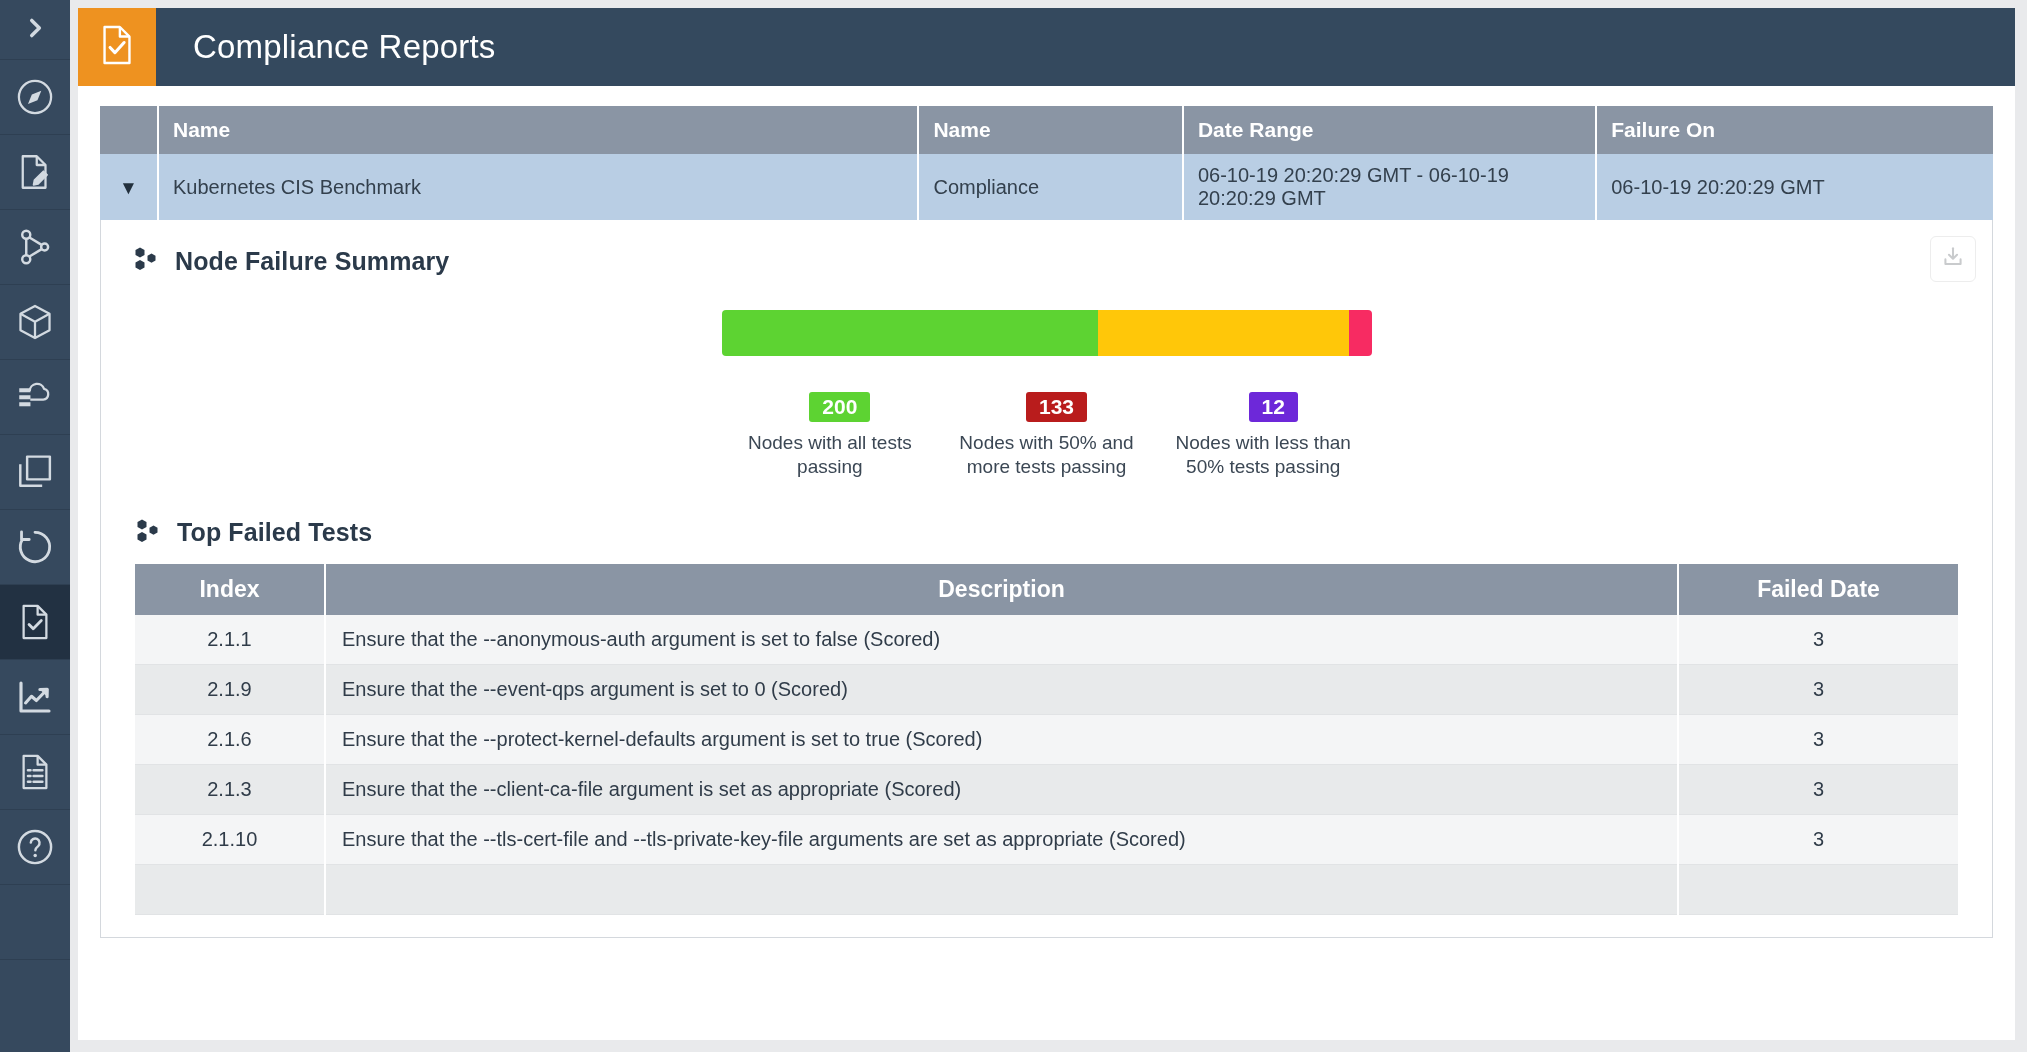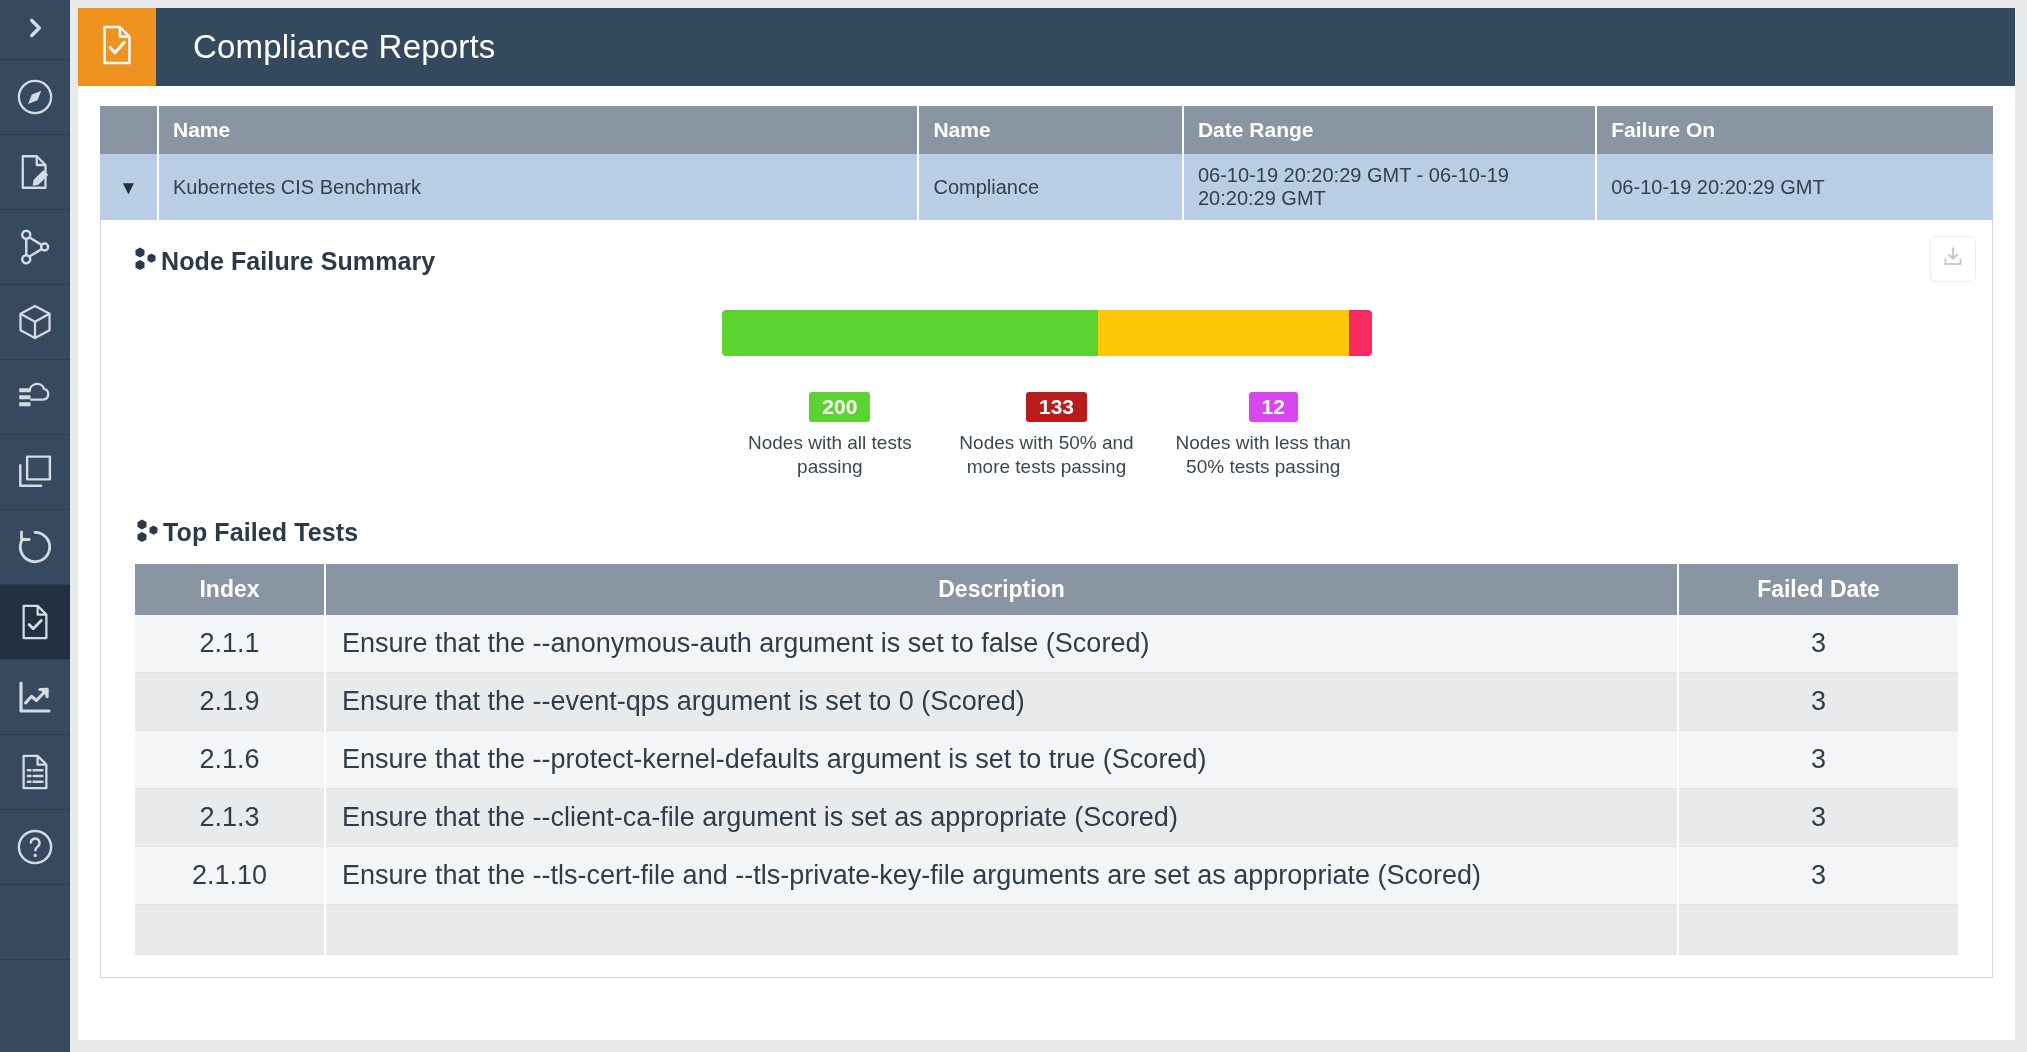--- a/index.html
+++ b/index.html
@@ -96,21 +96,21 @@
 
   
   .detail-panel {
     border: 1px solid #d4d8dd;
     border-top: none;
     background: #ffffff;
     padding: 18px 20px 22px 20px;
     position: relative;
   }
   .section-head {
-    display: flex; align-items: center; 
+    display: flex; align-items: center; gap: 14px;
     margin: 8px 0 0 12px;
   }
   .section-title {
     font-size: 25px; font-weight: bold; color: #2b3a4a;
     letter-spacing: 0.1px;
   }
   .download-btn {
     position: absolute; top: 16px; right: 16px;
     width: 46px; height: 46px;
     border: 1px solid #ededed; border-radius: 6px;
@@ -156,21 +156,21 @@
   .tests-table th {
     background: #8a95a4; color: #ffffff;
     font-size: 23px; font-weight: bold;
     text-align: center; padding: 12px 10px;
     border-right: 2px solid #ffffff;
     height: 48px;
   }
   .tests-table th.col-index { width: 190px; }
   .tests-table th.col-count { width: 280px; }
   .tests-table td {
-    font-size: 27px; color: #303c49;
+    font-size: 20px; color: #303c49;
     padding: 13px 16px;
     border-right: 2px solid #ffffff;
     border-bottom: 1px solid #e1e3e5;
     height: 50px;
   }
   .tests-table td.c-index { text-align: center; }
   .tests-table td.c-desc { text-align: left; }
   .tests-table td.c-count { text-align: center; }
   .tests-table tr:nth-child(odd) td { background: #f4f5f6; }
   .tests-table tr:nth-child(even) td { background: #e8eaeb; }
@@ -379,21 +379,21 @@
             <div class="legend">
               <div class="legend-col">
                 <span class="badge" style="background:#5dd332">200</span>
                 <span class="legend-label">Nodes with all tests passing</span>
               </div>
               <div class="legend-col">
                 <span class="badge" style="background:#b91c1c">133</span>
                 <span class="legend-label">Nodes with 50% and more tests passing</span>
               </div>
               <div class="legend-col">
-                <span class="badge" style="background:#d946ef">12</span>
+                <span class="badge" style="background:#6d28d9">12</span>
                 <span class="legend-label">Nodes with less than 50% tests passing</span>
               </div>
             </div>
           </div>
 
           <div class="tests-wrap">
             <div class="section-head" style="margin-left:0">
               <span>
                 <svg width="28" height="26" viewBox="0 0 28 26" fill="#2b3a4a">
                     <polygon points="7,1.5 11.5,4 11.5,9 7,11.5 2.5,9 2.5,4"></polygon>

